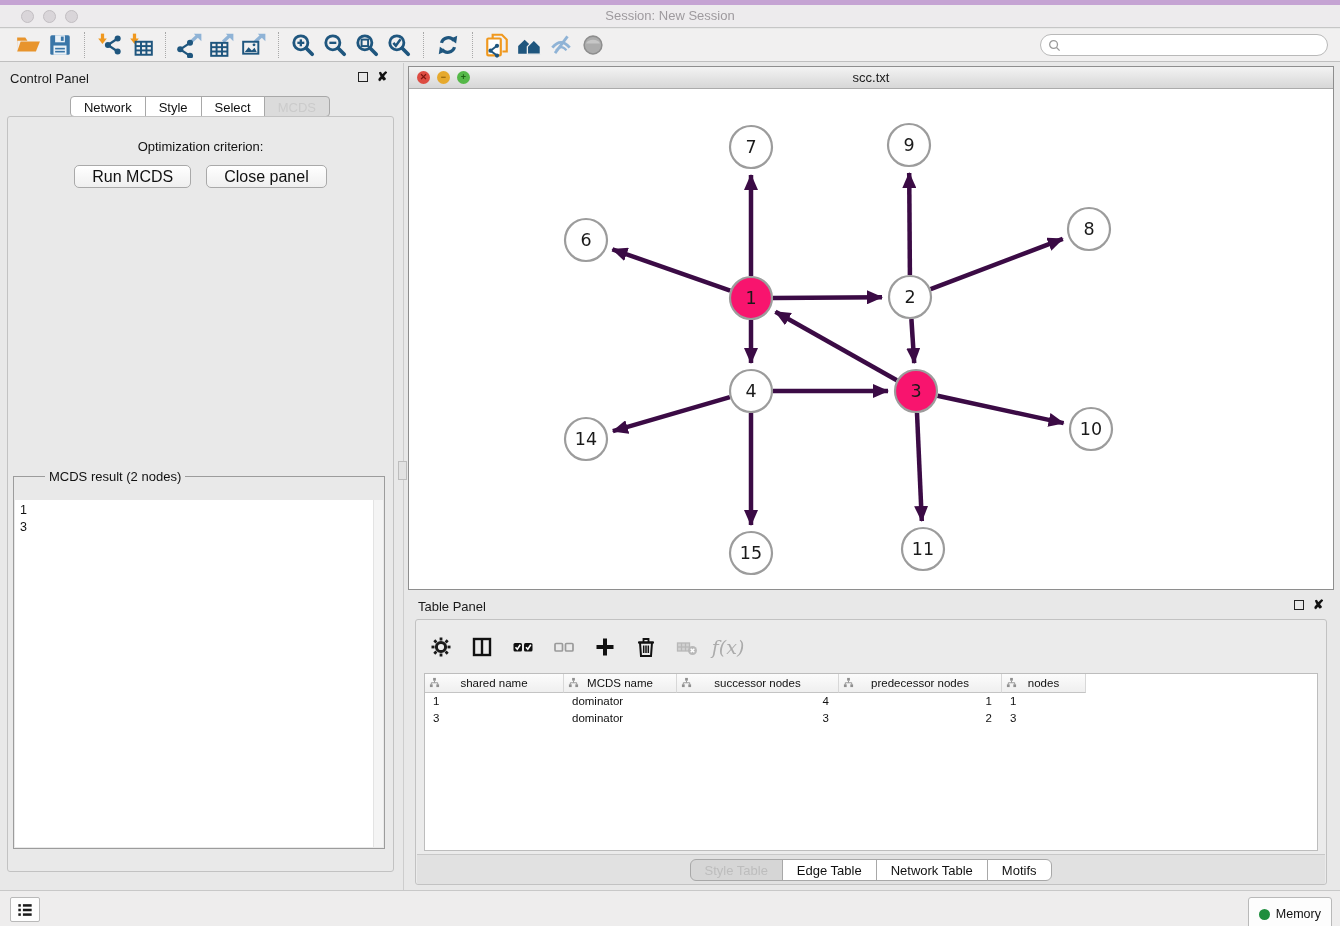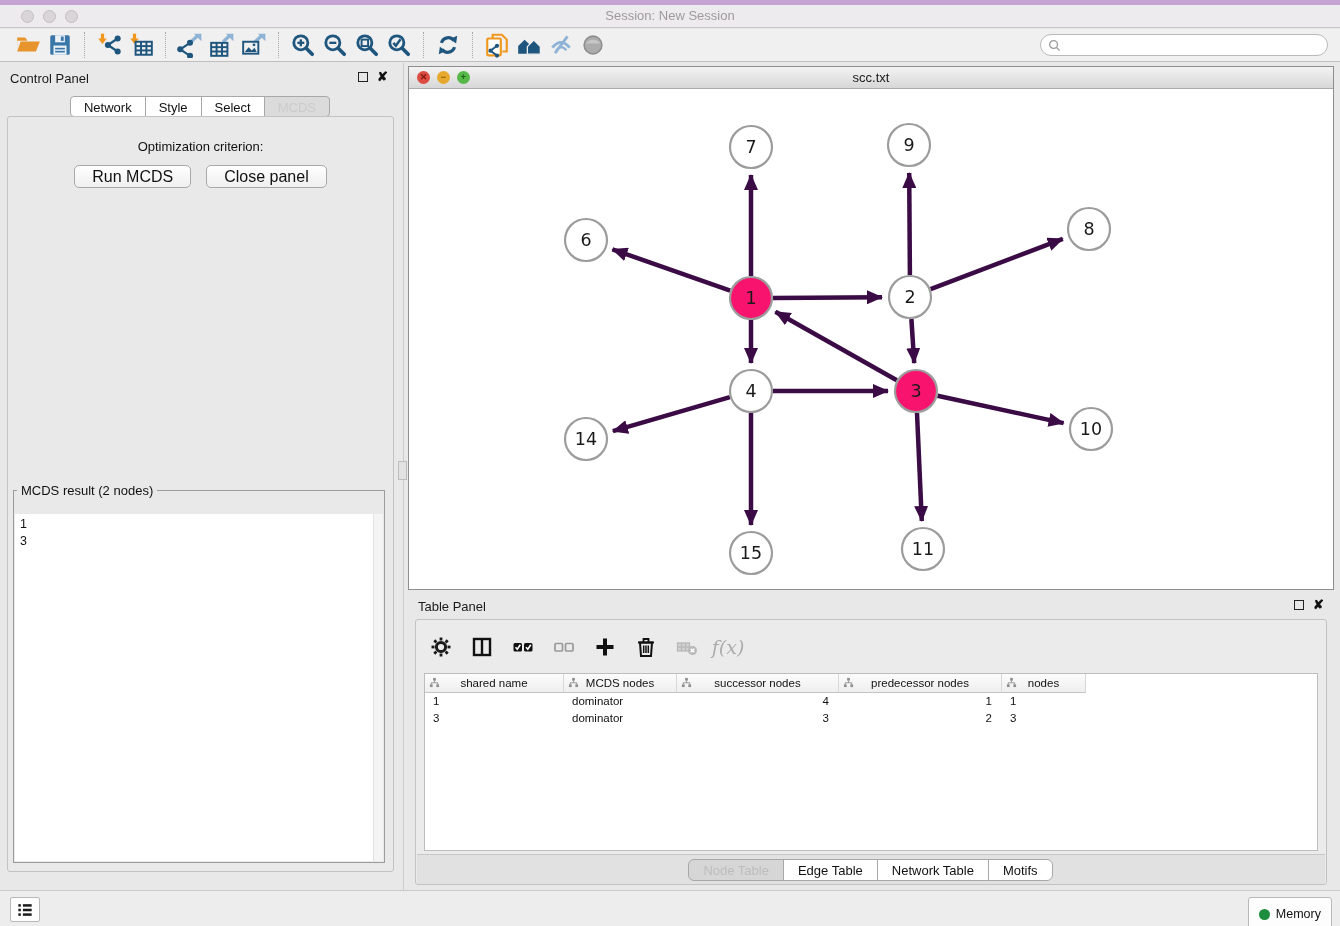--- a/index.html
+++ b/index.html
@@ -29,21 +29,21 @@
   .tab { height:21px; padding:3px 13px 0; font-size:13px; background:#fff; border:1px solid #A8A8A8; margin-left:-1px; color:#111; }
   .tab:first-child { border-radius:4px 0 0 4px; }
   .tab:last-child { border-radius:0 4px 4px 0; }
   .tab.active { background:#DBDBDB; color:#CBCBCB; }
   .cp-body { position:absolute; left:7px; right:7px; top:53px; bottom:10px; background:#E9E9E9; border:1px solid #C2C2C2; border-radius:3px; }
   .opt-label { margin-top:22px; text-align:center; font-size:13px; color:#111; }
   .dropdown { width:306px; height:23px; margin:9px auto 0; background:linear-gradient(#FFFFFF,#F3F3F3); border:1px solid #A9A9A9; border-radius:5px; display:flex; align-items:center; padding:0 6px 0 12px; font-size:13px; color:#111; }
   .dropdown .dd-label { flex:1; }
   .btn-row { display:flex; justify-content:center; gap:15px; margin-top:11px; }
   .pbtn { height:23px; padding:0 17px; background:linear-gradient(#FFFFFF,#EFEFEF); border:1px solid #A9A9A9; border-radius:5px; font-size:16px; font-family:"Liberation Sans",sans-serif; color:#111; }
-  .result-fs { position:absolute; left:5px; right:8px; top:366px; height:380px; border:1px solid #9C9C9C; background:transparent; }
+  .result-fs { position:absolute; left:5px; right:8px; top:352px; height:380px; border:1px solid #9C9C9C; background:transparent;padding-left:28px; }
   .result-fs legend { font-size:13px; margin-left:3px; padding:0 4px; color:#111; }
   .result-area { position:absolute; left:1px; right:1px; top:16px; bottom:1px; background:#fff; font-size:12.5px; line-height:17px; padding:2px 5px; color:#111; }
   .result-scroll { position:absolute; right:0; top:0; bottom:0; width:10px; background:#F4F4F4; border-left:1px solid #E3E3E3; }
 
   .vsplit { position:absolute; left:403px; top:63px; bottom:36px; width:1px; background:#CDCDCD; }
   .split-grip { position:absolute; left:398px; top:461px; width:9px; height:19px; background:#E2E2E2; border:1px solid #BDBDBD; }
 
   
   .netwin { position:absolute; left:408px; top:66px; width:926px; height:524px; background:#fff; border:1px solid #8E8E8E; }
   .net-title { position:relative; height:22px; background:linear-gradient(#F3F3F3,#D7D7D7); border-bottom:1px solid #ABABAB; }
@@ -448,21 +448,21 @@
               </svg>
               <span>shared name</span>
             </div>
             <div class="th" style="width: 113px;">
               <svg width="11" height="11" viewBox="0 0 12 12">
                 <path d="M6 4 v2 M2.5 8 V6.3 h7 V8" stroke="#8F8F8F" fill="none" stroke-width="1"></path>
                 <rect x="4.5" y="1" width="3" height="3" fill="#8F8F8F"></rect>
                 <rect x="1" y="8" width="3" height="3" fill="#8F8F8F"></rect>
                 <rect x="8" y="8" width="3" height="3" fill="#8F8F8F"></rect>
               </svg>
-              <span>MCDS nodes</span>
+              <span>MCDS name</span>
             </div>
             <div class="th" style="width: 162px;">
               <svg width="11" height="11" viewBox="0 0 12 12">
                 <path d="M6 4 v2 M2.5 8 V6.3 h7 V8" stroke="#8F8F8F" fill="none" stroke-width="1"></path>
                 <rect x="4.5" y="1" width="3" height="3" fill="#8F8F8F"></rect>
                 <rect x="1" y="8" width="3" height="3" fill="#8F8F8F"></rect>
                 <rect x="8" y="8" width="3" height="3" fill="#8F8F8F"></rect>
               </svg>
               <span>successor nodes</span>
             </div>
@@ -496,21 +496,21 @@
             <div class="trow">
               <div class="td" style="width: 139px; text-align: left; padding: 0px 0px 0px 8px;">3</div>
               <div class="td" style="width: 113px; text-align: left; padding: 0px 0px 0px 8px;">dominator</div>
               <div class="td" style="width: 162px; text-align: right; padding: 0px 10px 0px 0px;">3</div>
               <div class="td" style="width: 163px; text-align: right; padding: 0px 10px 0px 0px;">2</div>
               <div class="td" style="width: 84px; text-align: left; padding: 0px 0px 0px 8px;">3</div>
             </div>
           </div>
       </div>
       <div class="ttabs">
-          <div class="tab active">Node Table</div>
+          <div class="tab active">Style Table</div>
           <div class="tab">Edge Table</div>
           <div class="tab">Network Table</div>
           <div class="tab">Motifs</div>
         </div>
     </div>
   </div>
 
   <div class="statusbar">
     <div class="sb-left">
       <svg width="20" height="20" viewBox="0 0 24 24">

